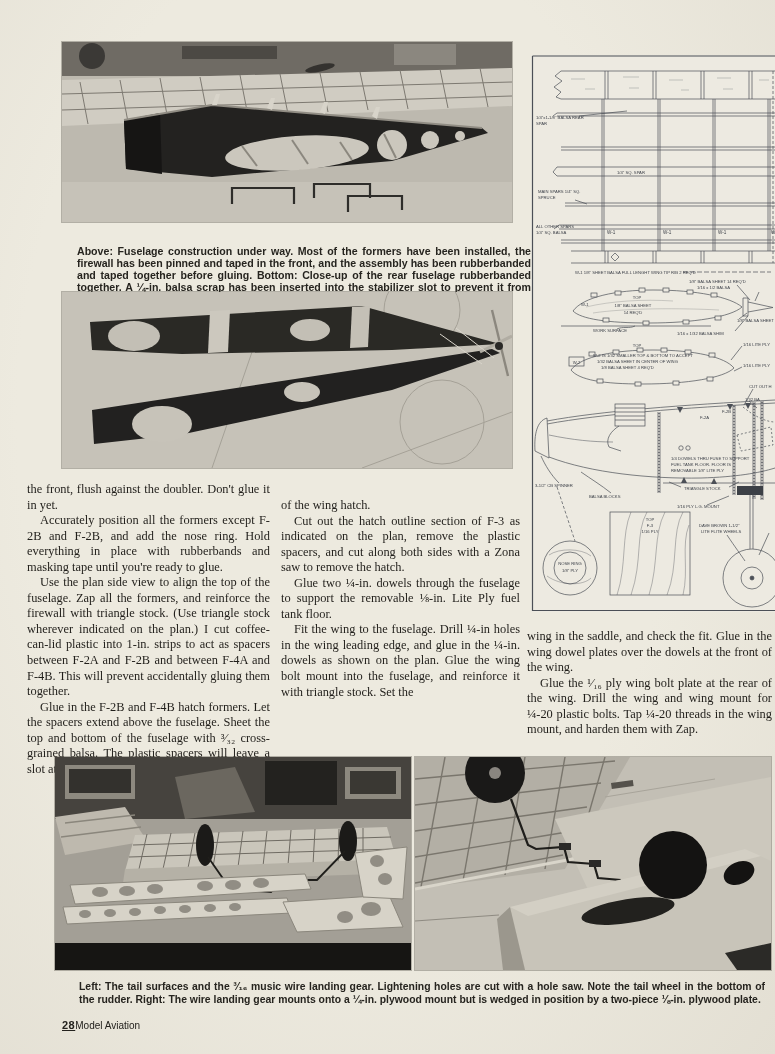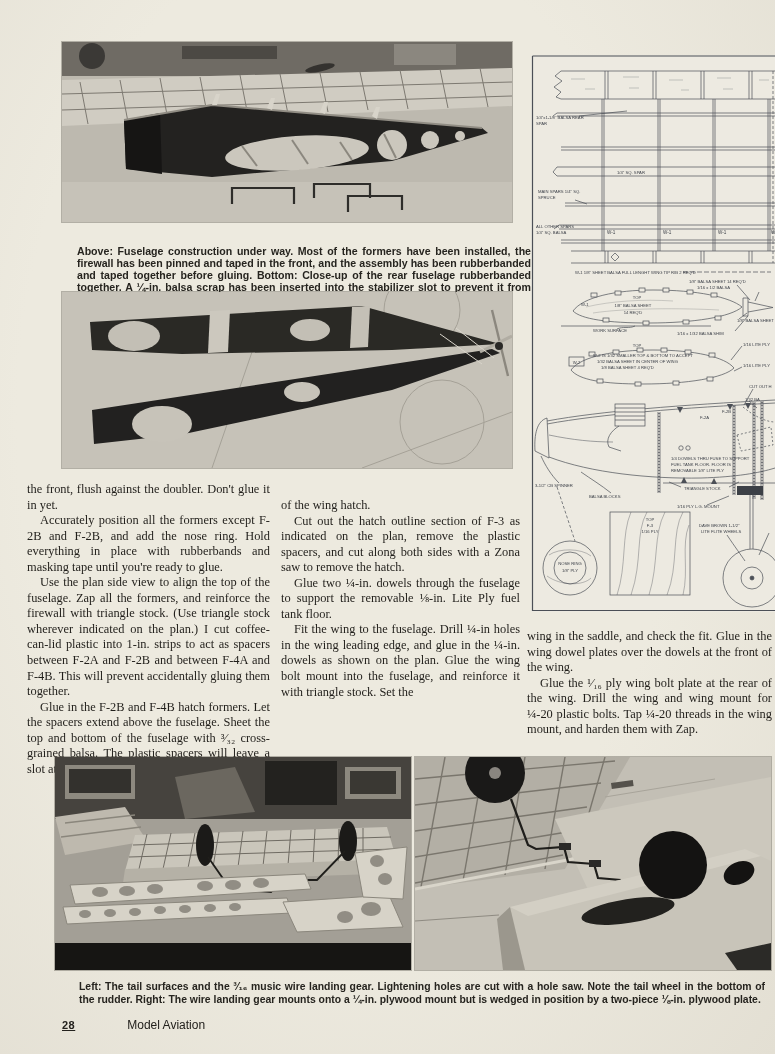--- a/index.html
+++ b/index.html
@@ -26,21 +26,21 @@
   .col p.ind{text-indent:13px;}
   .plan{
     position:absolute;left:531px;top:55px;width:244px;height:557px;
     background:#edeae1;
   }
   .plan svg{display:block;width:100%;height:100%;}
   .plan text{font-family:"Liberation Sans",sans-serif;font-size:4.2px;fill:#3e424a;}
   .plan text.big{font-size:4.6px;}
   .footer{position:absolute;left:62px;top:1015px;color:#23211d;}
   .footer .num{font-weight:bold;font-size:11px;letter-spacing:.5px;text-decoration:underline;}
-  .footer .title{font-size:12px;margin-left:16px;padding-left:36px;}
+  .footer .title{font-size:10px;}
 </style>
 </head>
 <body>
 
 <div class="page">
 
   <div class="photo" style="left:62px;top:42px;width:450px;height:180px;">
     <svg viewBox="0 0 450 180" preserveAspectRatio="none">
       <rect x="0" y="0" width="450" height="180" fill="#aca89f"></rect>
       <rect x="0" y="0" width="450" height="34" fill="#6f6b64"></rect>

